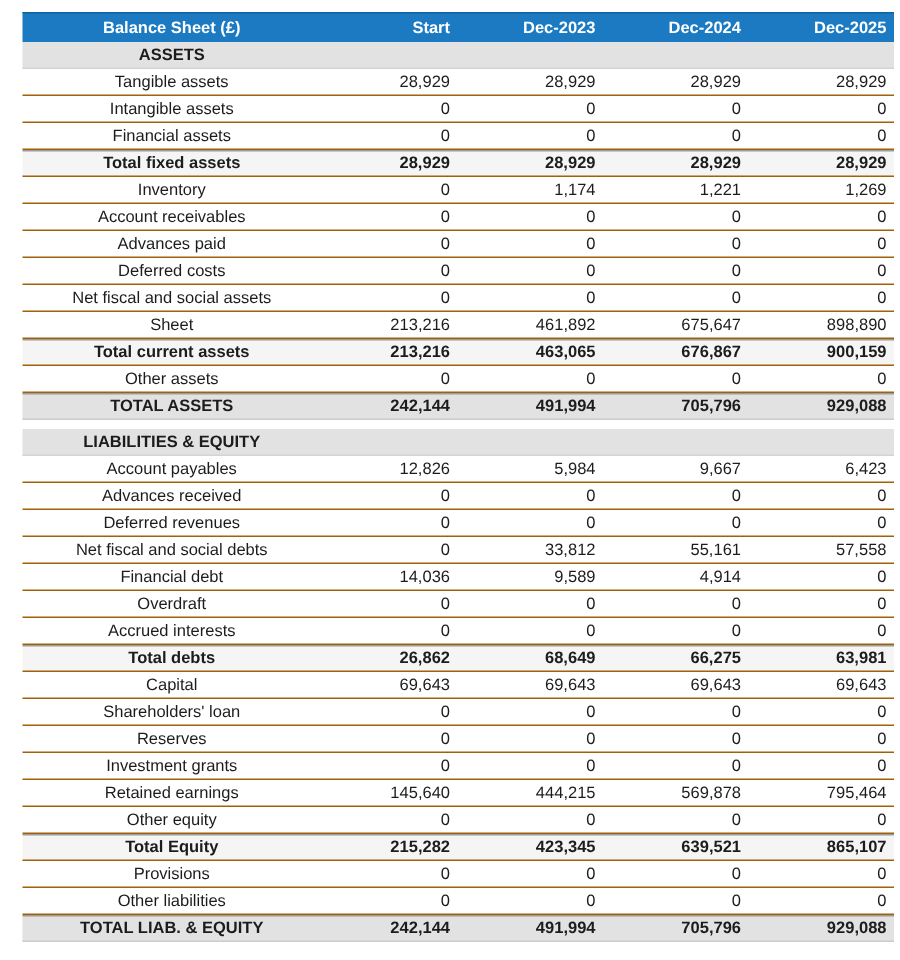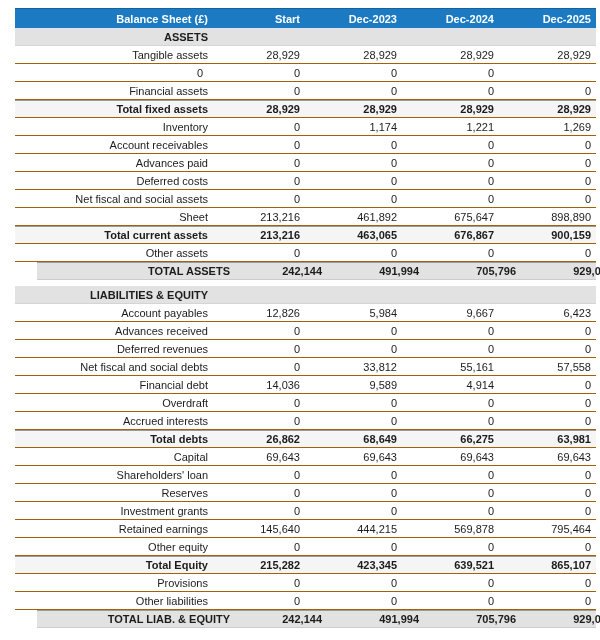--- a/index.html
+++ b/index.html
@@ -44,30 +44,29 @@
   .tr.subtotal {
     background: #f5f5f5;
     font-weight: bold;
     border-top: 1px solid #9c9c9c;
   }
   .tr.grandtotal {
     background: #e2e2e2;
     font-weight: bold;
     border-top: 1px solid #9c9c9c;
     border-bottom: 1px solid #cccccc;
-    margin-left: 22px;
   }
   .tr.spacer {
     height: 6px;
     background: #ffffff;
     border-bottom: none;
   }
   .td-label {
     padding-left: 6px;
-    text-align: right;
+    text-align: center;
     white-space: nowrap;
     overflow: hidden;
   }
   .td-num {
     padding-right: 5px;
     text-align: right;
     white-space: nowrap;
     font-variant-numeric: tabular-nums;
   }
 </style>
@@ -91,20 +90,21 @@
     <div class="td-num"></div>
   </div>
       <div class="tr row">
     <div class="td-label">Tangible assets</div>
     <div class="td-num">28,929</div>
     <div class="td-num">28,929</div>
     <div class="td-num">28,929</div>
     <div class="td-num">28,929</div>
   </div>
       <div class="tr row">
+    <div class="td-label">Intangible assets</div>
     <div class="td-num">0</div>
     <div class="td-num">0</div>
     <div class="td-num">0</div>
     <div class="td-num">0</div>
   </div>
       <div class="tr row">
     <div class="td-label">Financial assets</div>
     <div class="td-num">0</div>
     <div class="td-num">0</div>
     <div class="td-num">0</div>

